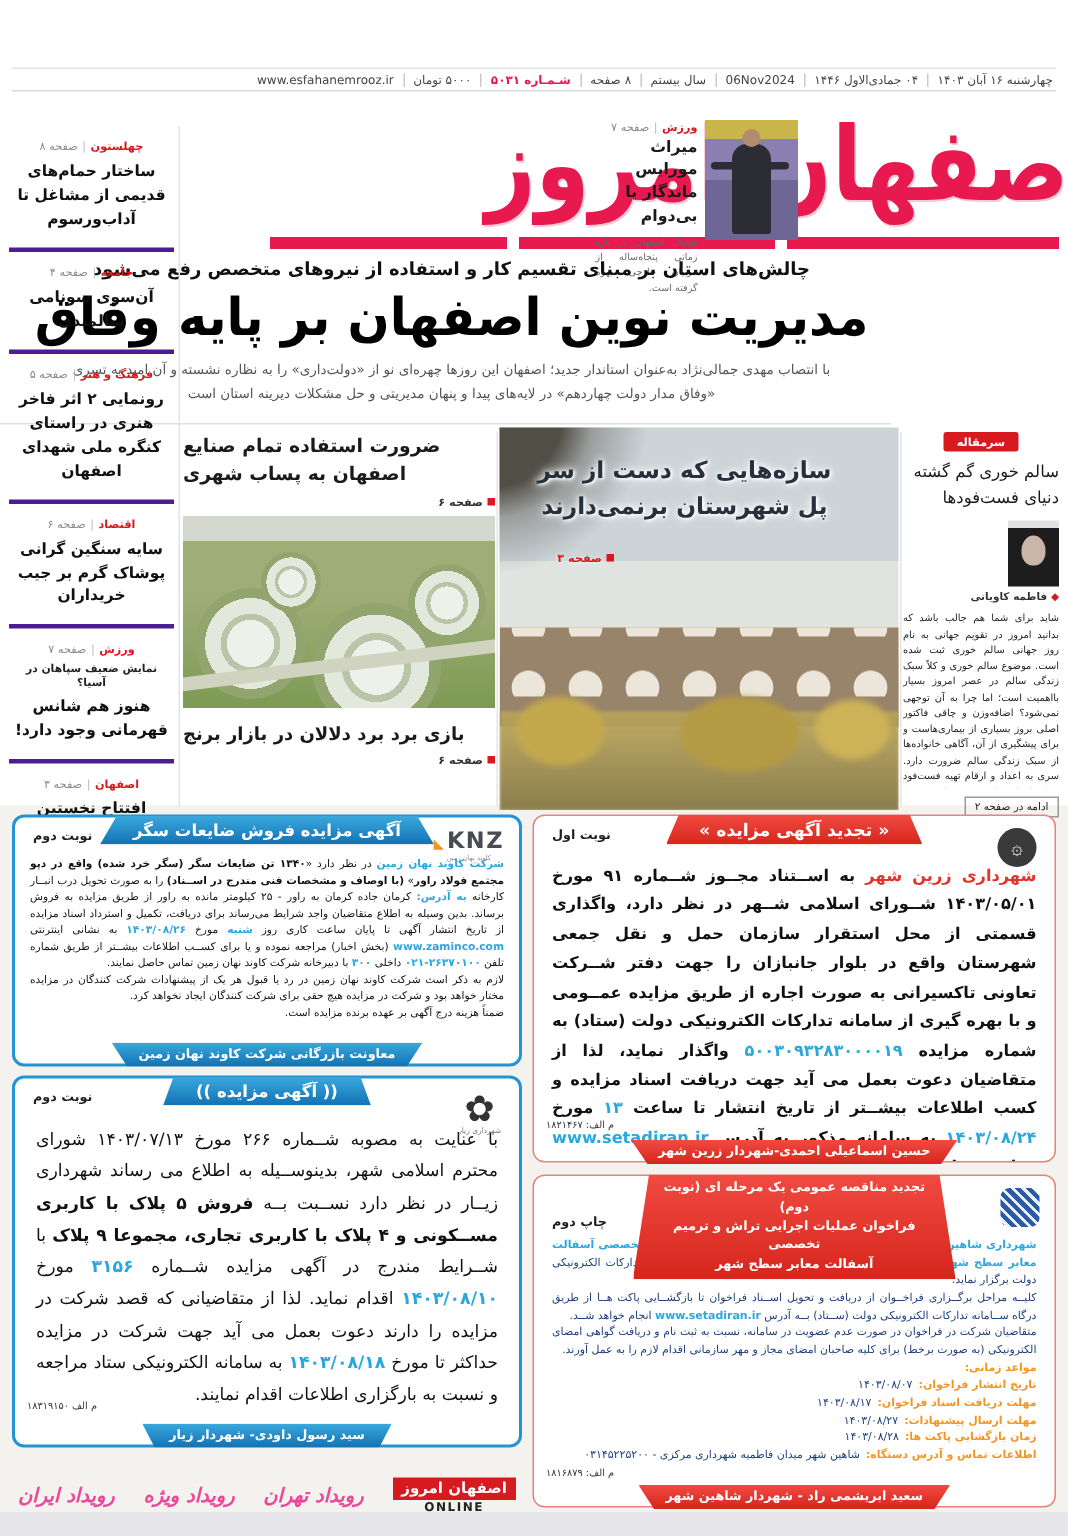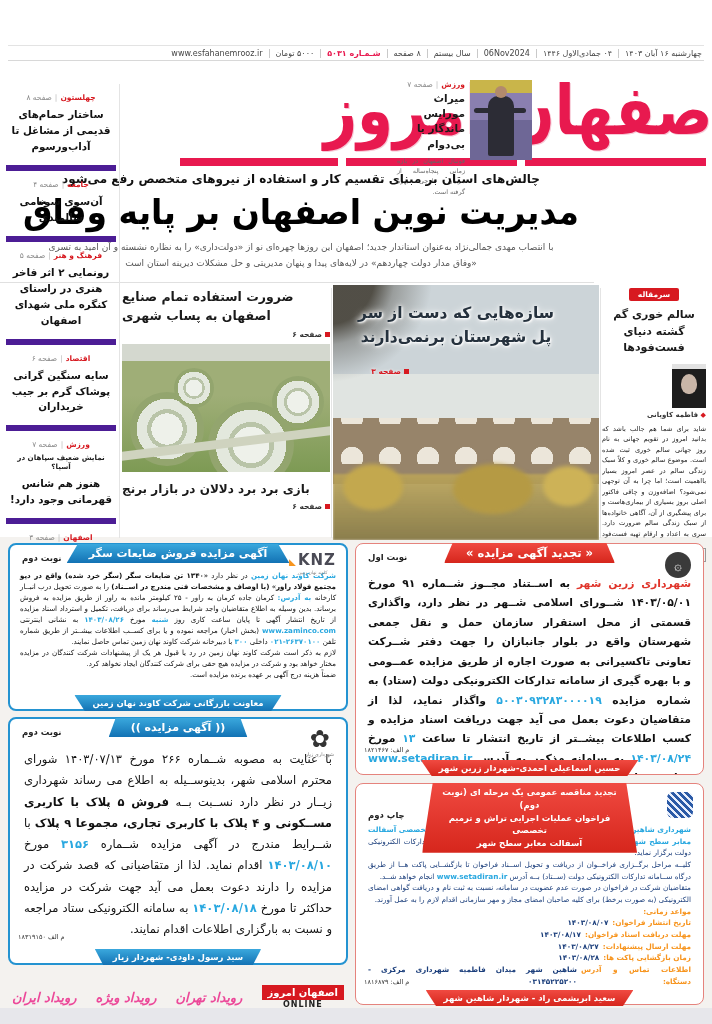--- a/index.html
+++ b/index.html
@@ -46,21 +46,21 @@
   
   .lead { top:172px; right:118px; left:8px; text-align:center; }
   .lead-kicker { font-size:12px; font-weight:bold; color:#111; }
   .lead-headline { font-size:33px; font-weight:bold; color:#000; margin-top:6px; transform:scaleY(1.05); letter-spacing:-1px; }
   .lead-subhead { font-size:9px; color:#555; line-height:1.8; margin-top:8px; padding:0 30px; }
   .rule-h { height:1px; background:#e0e0e0; }
 
   
   .sidebar { top:84px; right:596px; left:6px; width:auto; }
   .sidebar { right:auto; left:6px; width:110px; }
-  .sb-item { text-align:center; padding:9px 2px 10px; border-bottom:6px solid #4c1d95; }
+  .sb-item { text-align:center; padding:9px 2px 10px; border-bottom:3px solid #4c1d95; }
   .sb-item:last-child { border-bottom:none; }
   .sb-title { font-size:10.3px; font-weight:bold; line-height:1.55; margin-top:5px; color:#111; }
   .sb-kicker { font-size:7.2px; font-weight:bold; color:#222; margin-top:4px; }
   .v-rule { width:1px; background:#e4e4e4; }
 
   
   .pasab { top:288px; left:122px; width:208px; text-align:left; }
   .pasab-title { font-size:12.5px; font-weight:bold; line-height:1.5; }
   .pg-line { display:flex; align-items:center; gap:3px; font-size:7.5px; font-weight:bold; color:#333; margin-top:4px; }
   .sq { width:5px; height:5px; background:#d71920; display:inline-block; }
@@ -83,21 +83,21 @@
       background:radial-gradient(circle at 0 0, rgba(60,55,45,.85) 0 28%, rgba(60,55,45,.35) 40%, transparent 62%); }
   .bridge-title { position:absolute; top:16px; right:30px; left:10px; text-align:center; color:#25313d;
       font-weight:bold; font-size:15.5px; line-height:1.55; text-shadow:0 0 4px #fff,0 0 8px #fff,1px 1px 2px #fff; }
   .bridge-pg { position:absolute; top:82px; right:190px; display:flex; align-items:center; gap:3px;
       font-size:7.5px; font-weight:bold; color:#d71920; text-shadow:0 0 3px #fff; }
 
   
   .edit { top:288px; left:602px; width:104px; }
   .edit-tag { width:50px; margin:0 auto; background:#d71920; color:#fff; font-size:7.5px; font-weight:bold;
       text-align:center; padding:2px 0; border-radius:2px; }
-  .edit-title { font-size:11px; font-weight:bold; text-align:center; line-height:1.5; margin-top:6px; }
+  .edit-title { font-size:11px; font-weight:normal; line-height:1.5; margin-top:6px; }
   .edit-authorrow { display:flex; gap:4px; margin-top:7px; align-items:flex-start; }
   .portrait { width:34px; height:44px; flex:0 0 34px; background:linear-gradient(180deg,#e2e2e2 0 12%, #1d1d1d 12% 100%); position:relative; }
   .portrait::before { content:""; position:absolute; top:10px; left:9px; width:16px; height:20px; border-radius:50% 50% 45% 45%; background:#c9b6a8; }
   .edit-body { font-size:6.6px; text-align:justify; line-height:1.6; color:#222; }
   .edit-author { font-size:7px; font-weight:bold; color:#333; margin-top:3px; }
   .edit-author .dia { color:#d71920; }
   .edit-more { border:1px solid #999; font-size:7px; padding:2px 6px; width:max-content; margin-top:6px; }
 
   
   .adbox { background:#fff; border-radius:8px; }
@@ -136,21 +136,21 @@
   .zarrin-logo { position:absolute; top:8px; right:12px; width:26px; height:26px; border-radius:50%; background:#3a3a3a;
       color:#fff; font-size:13px; display:flex; align-items:center; justify-content:center; }
   .red-lead { color:#e0352b; }
 
   .ad-shahin { top:783px; left:355px; width:349px; height:222px; }
   .shahin-body { padding:40px 12px 22px; font-size:7.3px; line-height:1.6; text-align:justify; color:#1c3f7c; height:100%; overflow:hidden; }
   .shahin-logo { position:absolute; top:8px; right:10px; width:26px; height:26px; border-radius:6px;
       background:repeating-linear-gradient(45deg,#2b5aa6 0 3px,#e8eefc 3px 5px); }
   .orange { color:#f7941d; font-weight:bold; }
   .sched-row { display:flex; gap:4px; }
-  .sched-row .val { font-weight:bold; }
+  .sched-row .val { font-weight:normal; }
 
   
   .logostrip { top:975px; left:8px; width:340px; height:44px; display:flex; align-items:center; justify-content:space-between; padding:0 4px; }
   .brandlogo { text-align:center; }
   .brandlogo .t { font-size:13px; font-weight:bold; font-style:italic; color:#ec4899; white-space:nowrap; }
   .brandlogo.box .t { background:#d71920; color:#fff; font-style:normal; font-size:10px; padding:2px 6px; }
   .brandlogo .sub { font-size:8px; font-weight:bold; letter-spacing:1px; color:#222; }
   .bottomstrip { top:1008px; left:0; right:0; height:16px; background:#e7e7eb; }
   .lowerbg { top:537px; left:0; right:0; bottom:0; background:#f4f2ef; z-index:-1; }
 </style>

